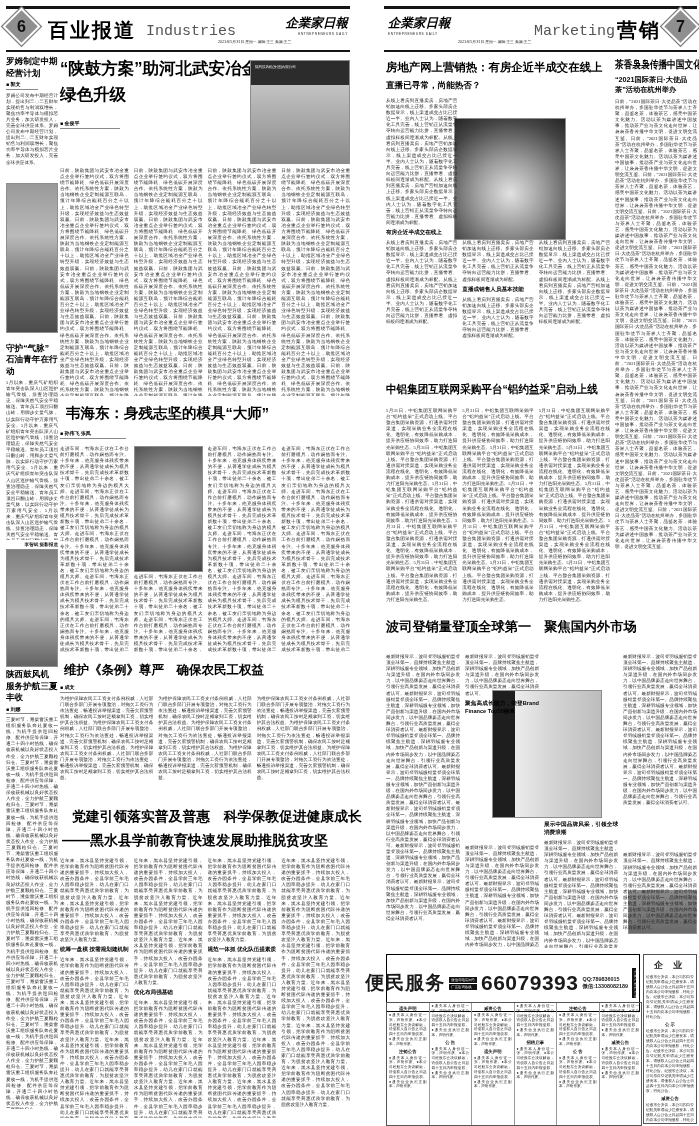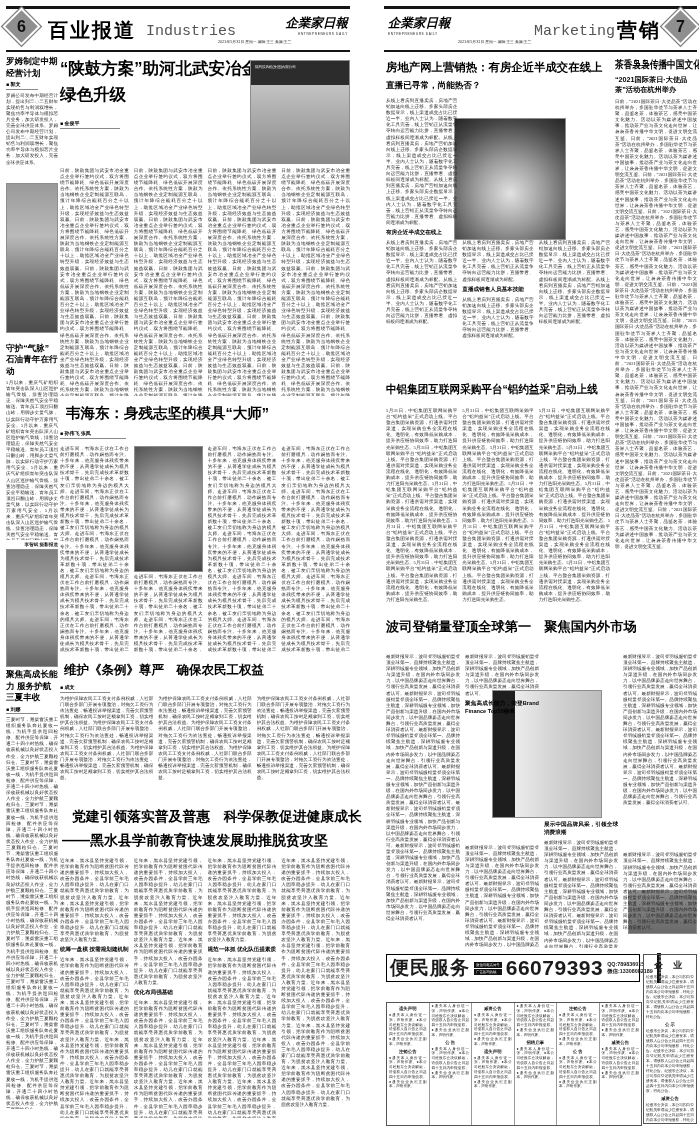--- a/index.html
+++ b/index.html
@@ -79,21 +79,21 @@
 
     <div class="abs" style="left:0;top:50px;width:52px;height:1064px;">
       <div class="h-big" style="font-size:8.6px;line-height:11.5px;white-space:normal;">罗姆制定中期经营计划</div>
       <div class="byl">■ 郭文</div>
       <div class="col" style="height:88px;">罗姆公司发布中期经营计划，提出到二〇二五财年实现销售与利润双增长，聚焦功率半导体与模拟芯片业务，加大研发投入，完善全球供应体系。罗姆公司发布中期经营计划，提出到二〇二五财年实现销售与利润双增长，聚焦功率半导体与模拟芯片业务，加大研发投入，完善全球供应体系。</div>
       <div class="photo-inline ph-tower" style="height:148px;"></div>
       <div class="h-big" style="font-size:8.6px;line-height:11.5px;white-space:normal;margin-top:10px;">守护“气脉” 石油青年在行动</div>
       <div class="col" style="height:160px;margin-top:3px;">5月以来，重庆气矿组织青年突击队深入山区巡护输气管线，排查治理隐患，保障天然气安全平稳输送。青年员工顶烈日翻山岭，用脚步丈量气脉，以实际行动守护万家用气安全。5月以来，重庆气矿组织青年突击队深入山区巡护输气管线，排查治理隐患，保障天然气安全平稳输送。青年员工顶烈日翻山岭，用脚步丈量气脉，以实际行动守护万家用气安全。5月以来，重庆气矿组织青年突击队深入山区巡护输气管线，排查治理隐患，保障天然气安全平稳输送。青年员工顶烈日翻山岭，用脚步丈量气脉，以实际行动守护万家用气安全。5月以来，重庆气矿组织青年突击队深入山区巡护输气管线，排查治理隐患，保障天然气安全平稳输送。青年员工顶烈日翻山岭，用脚步丈量气脉，以实际行动守护万家用气安全。</div>
       <div class="sig">李智斌 摄影报道</div>
       <div class="photo-inline ph-crowd" style="height:116px;"></div>
-      <div class="h-big" style="font-size:8.6px;line-height:11.5px;white-space:normal;margin-top:2px;">聚焦高成长能力 服务护航三夏丰收</div>
+      <div class="h-big" style="font-size:8.6px;line-height:11.5px;white-space:normal;margin-top:2px;">陕西鼓风机 服务护航三夏丰收</div>
       <div class="byl">■ 刘娜</div>
       <div class="col" style="height:392px;">三夏时节，潍柴雷沃重工组织服务队奔赴夏收一线，为机手提供巡回检修、配件供应等保障，开通二十四小时热线，确保收获机械以良好状态投入作业，全力护航三夏颗粒归仓。三夏时节，潍柴雷沃重工组织服务队奔赴夏收一线，为机手提供巡回检修、配件供应等保障，开通二十四小时热线，确保收获机械以良好状态投入作业，全力护航三夏颗粒归仓。三夏时节，潍柴雷沃重工组织服务队奔赴夏收一线，为机手提供巡回检修、配件供应等保障，开通二十四小时热线，确保收获机械以良好状态投入作业，全力护航三夏颗粒归仓。三夏时节，潍柴雷沃重工组织服务队奔赴夏收一线，为机手提供巡回检修、配件供应等保障，开通二十四小时热线，确保收获机械以良好状态投入作业，全力护航三夏颗粒归仓。三夏时节，潍柴雷沃重工组织服务队奔赴夏收一线，为机手提供巡回检修、配件供应等保障，开通二十四小时热线，确保收获机械以良好状态投入作业，全力护航三夏颗粒归仓。三夏时节，潍柴雷沃重工组织服务队奔赴夏收一线，为机手提供巡回检修、配件供应等保障，开通二十四小时热线，确保收获机械以良好状态投入作业，全力护航三夏颗粒归仓。三夏时节，潍柴雷沃重工组织服务队奔赴夏收一线，为机手提供巡回检修、配件供应等保障，开通二十四小时热线，确保收获机械以良好状态投入作业，全力护航三夏颗粒归仓。三夏时节，潍柴雷沃重工组织服务队奔赴夏收一线，为机手提供巡回检修、配件供应等保障，开通二十四小时热线，确保收获机械以良好状态投入作业，全力护航三夏颗粒归仓。三夏时节，潍柴雷沃重工组织服务队奔赴夏收一线，为机手提供巡回检修、配件供应等保障，开通二十四小时热线，确保收获机械以良好状态投入作业，全力护航三夏颗粒归仓。</div>
     </div>
 
     <div class="abs" style="left:54px;top:50px;width:290px;height:342px;">
       <div class="h-big" style="position:absolute;left:0;top:2px;font-size:16.5px;">“陕鼓方案”助河北武安冶金产业</div>
       <div class="h-big" style="position:absolute;left:0;top:28px;font-size:16.5px;">绿色升级</div>
       <div class="photo ph-bldg" style="left:190px;top:4px;width:98px;height:102px;">
         <div class="signtxt">陕西鼓风机(集团)有限公司</div>
       </div>
@@ -228,21 +228,21 @@
         </div>
         <div class="col">
           <span>最新财报显示，波司登羽绒服销量登顶全球第一。品牌持续聚焦主航道，深耕羽绒服专业领域，加快产品创新与渠道升级，在国内外市场同步发力，以中国品牌姿态走向世界舞台，引领行业高质量发展，赢得全球消费者认可。最新财报显示，波司登羽绒服销量登顶全球第一。品牌持续聚焦主航道，深耕羽绒服专业领域，加快产品创新与渠道升级，在国内外市场同步发力，以中国品牌姿态走向世界舞台，引领行业高质量发展，赢得全球消费者认可。最新财报显示，波司登羽绒服销量登顶全球第一。品牌持续聚焦主航道，深耕羽绒服专业领域，加快产品创新与渠道升级，在国内外市场同步发力，以中国品牌姿态走向世界舞台，引领行业高质量发展，赢得全球消费者认可。最新财报显示，波司登羽绒服销量登顶全球第一。品牌持续聚焦主航道，深耕羽绒服专业领域，加快产品创新与渠道升级，在国内外市场同步发力，以中国品牌姿态走向世界舞台，引领行业高质量发展，赢得全球消费者认可。</span>
           <div class="spacer" style="height:46px;"></div>
           <span>最新财报显示，波司登羽绒服销量登顶全球第一。品牌持续聚焦主航道，深耕羽绒服专业领域，加快产品创新与渠道升级，在国内外市场同步发力，以中国品牌姿态走向世界舞台，引领行业高质量发展，赢得全球消费者认可。最新财报显示，波司登羽绒服销量登顶全球第一。品牌持续聚焦主航道，深耕羽绒服专业领域，加快产品创新与渠道升级，在国内外市场同步发力，以中国品牌姿态走向世界舞台，引领行业高质量发展，赢得全球消费者认可。</span>
         </div>
       </div>
     </div>
 
     <div class="abs svc" style="left:2px;top:948px;width:311px;height:170px;">
-      <div class="svcbox" style="left:0;top:0;width:254px;height:28px;">
+      <div class="svcbox" style="left:0;top:0;width:254px;height:58px;justify-content:flex-end;">
         <div class="svc-title">便民服务</div>
         <div>
           <div class="chip">微信与电话同号</div>
           <div class="chip">广告咨询热线</div>
         </div>
         <div class="svc-phone">66079393</div>
         <div class="svc-contact">
           <div>QQ:789836015</div>
           <div>微信:13308082189</div>
         </div>

